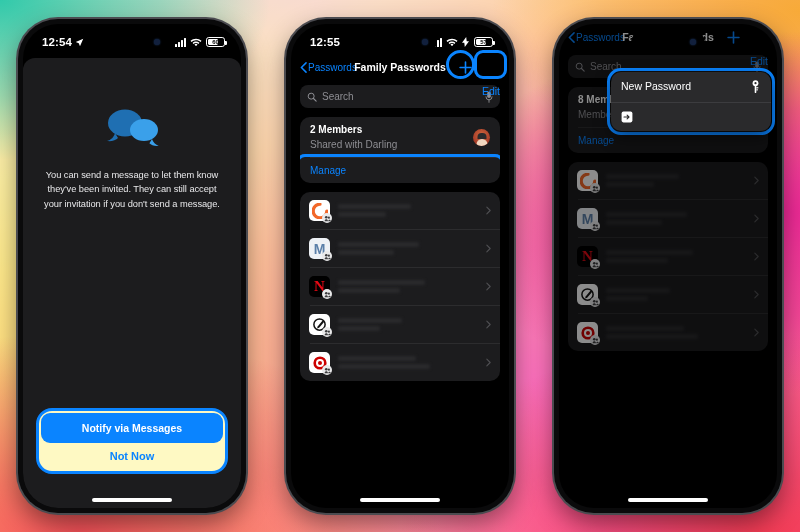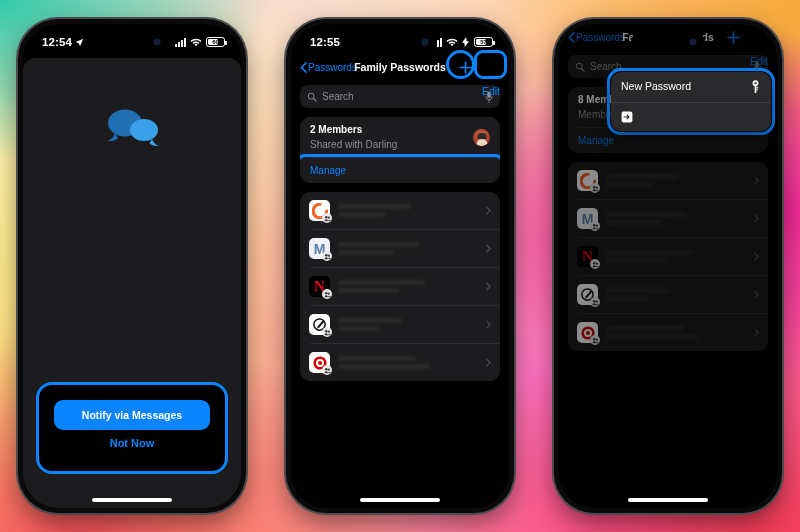--- a/index.html
+++ b/index.html
@@ -86,22 +86,22 @@
   .bolt{ width:7px;height:10px; margin-right:1px;}
 
   
   .s1-body{ position:absolute; inset:0; top:34px; background:#1c1c1e; border-radius:12px 12px 0 0; }
   .s1-inner{ position:absolute; left:0; right:0; top:46px; padding:0 18px; text-align:center; }
   .bubbles{ height:46px; display:flex; align-items:center; justify-content:center; margin-bottom:18px; }
   .s1-title{ color:#fff; font-size:19px; font-weight:700; letter-spacing:-0.3px; margin-bottom:13px;}
   .s1-p{ color:#e8e8ea; font-size:9.3px; line-height:1.55; letter-spacing:-0.05px; margin-bottom:14px;}
   .s1-actions{
     position:absolute; left:13px; right:13px; bottom:34px;
-    border:3px solid #0a84ff; border-radius:16px; padding:15px;
-    background:#000000;
+    border:3px solid #0a84ff; border-radius:16px; padding:2px;
+    background:#fef9c3;
   }
   .btn-primary{
     background:#0a84ff; color:#fff; font-size:10.5px; font-weight:700;
     height:30px; border-radius:9px; display:flex; align-items:center; justify-content:center;
   }
   .btn-plain{ color:#0a84ff; font-size:11px; font-weight:600; height:26px; display:flex; align-items:center; justify-content:center; }
 
   
   .navbar{
     position:relative; z-index:4;
@@ -205,20 +205,21 @@
       <div class="s1-body">
         <div class="s1-inner">
           <div class="bubbles">
             <svg width="62" height="42" viewBox="0 0 62 42">
               <ellipse cx="24" cy="17" rx="17" ry="13.5" fill="#1f6fb2"></ellipse>
               <path d="M14 27c-1 4-4 7-8 8 5 .6 9-1 11-3z" fill="#1f6fb2"></path>
               <ellipse cx="43" cy="24" rx="14" ry="11" fill="#3aa0ea"></ellipse>
               <path d="M51 33c1 3.4 3.5 5.8 6.8 6.8-4.3.5-7.7-.9-9.4-2.6z" fill="#3aa0ea"></path>
             </svg>
           </div>
+          <div class="s1-p">You can send a message to let them know they've been invited. They can still accept your invitation if you don't send a message.</div>
         </div>
 
         <div class="s1-actions">
           <div class="btn-primary">Notify via Messages</div>
           <div class="btn-plain">Not Now</div>
         </div>
       </div>
 
       <div class="home-ind"></div>
     </div>

